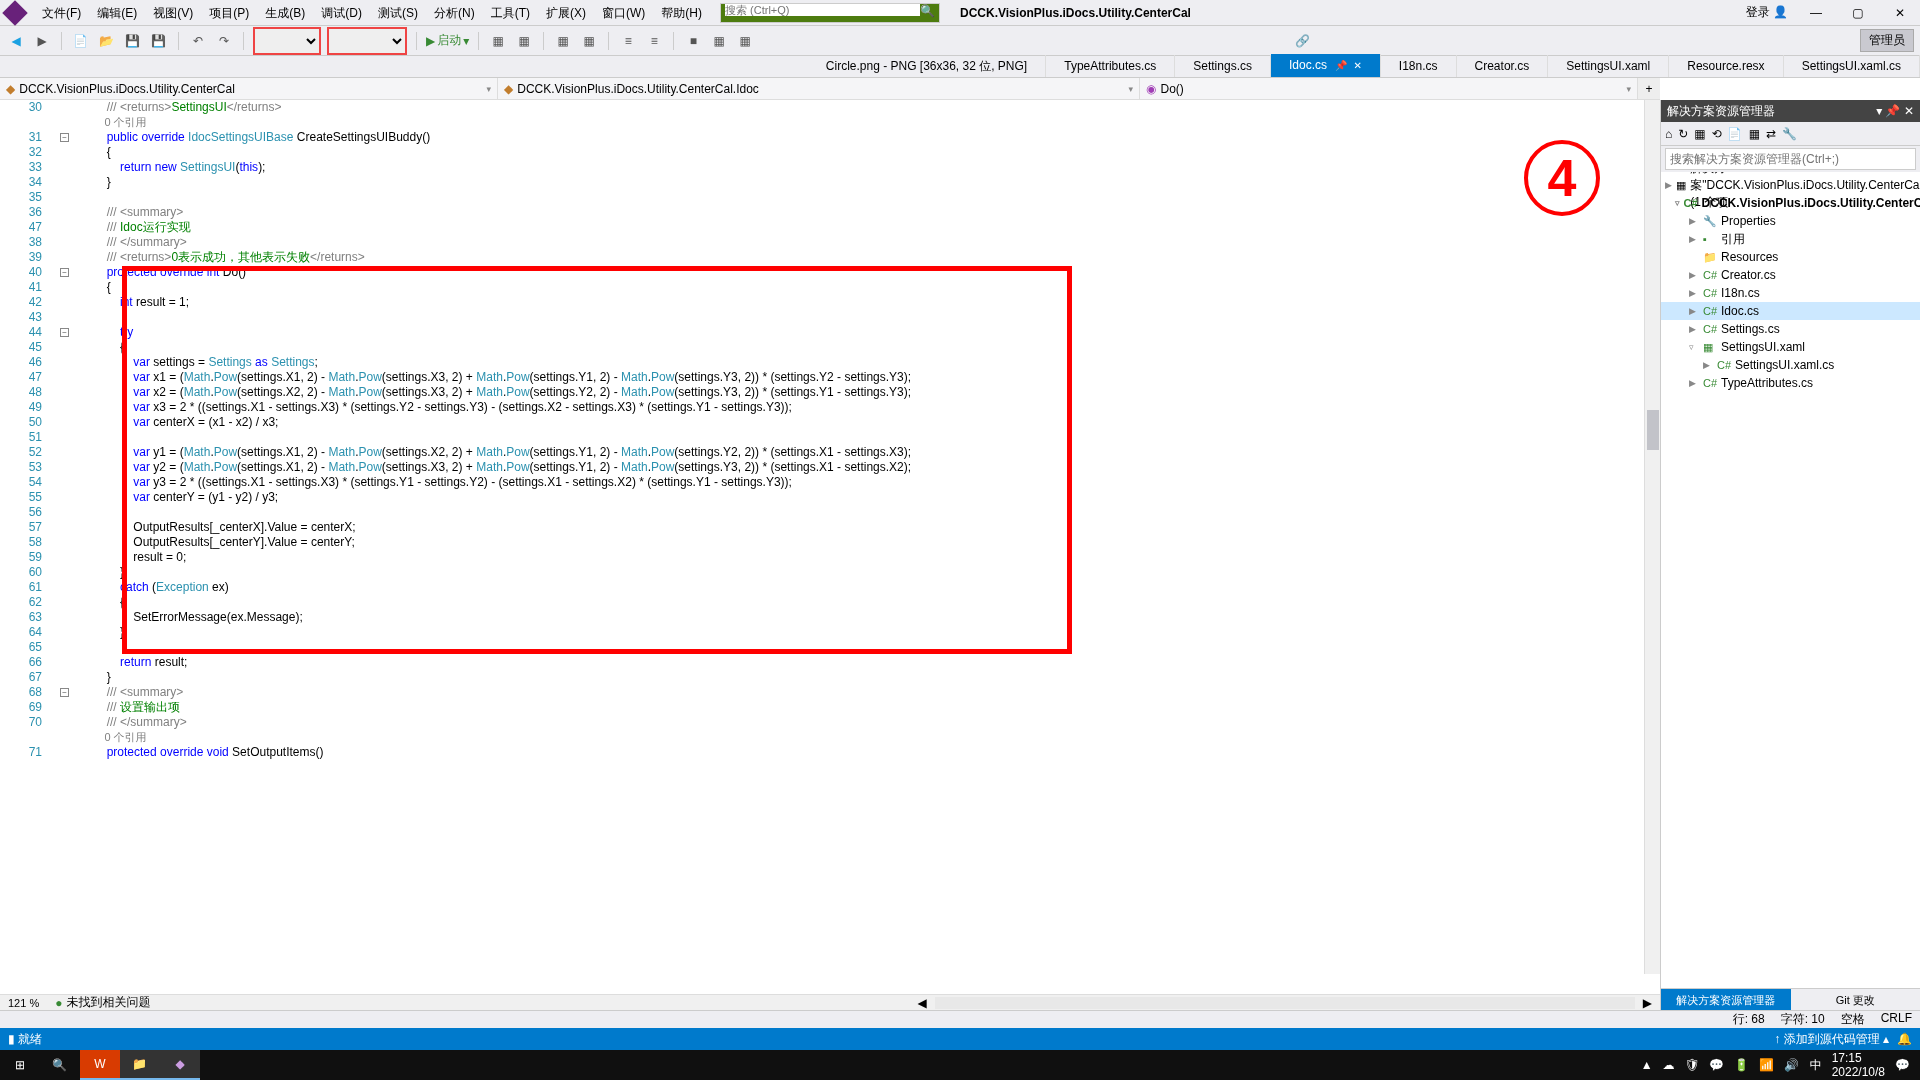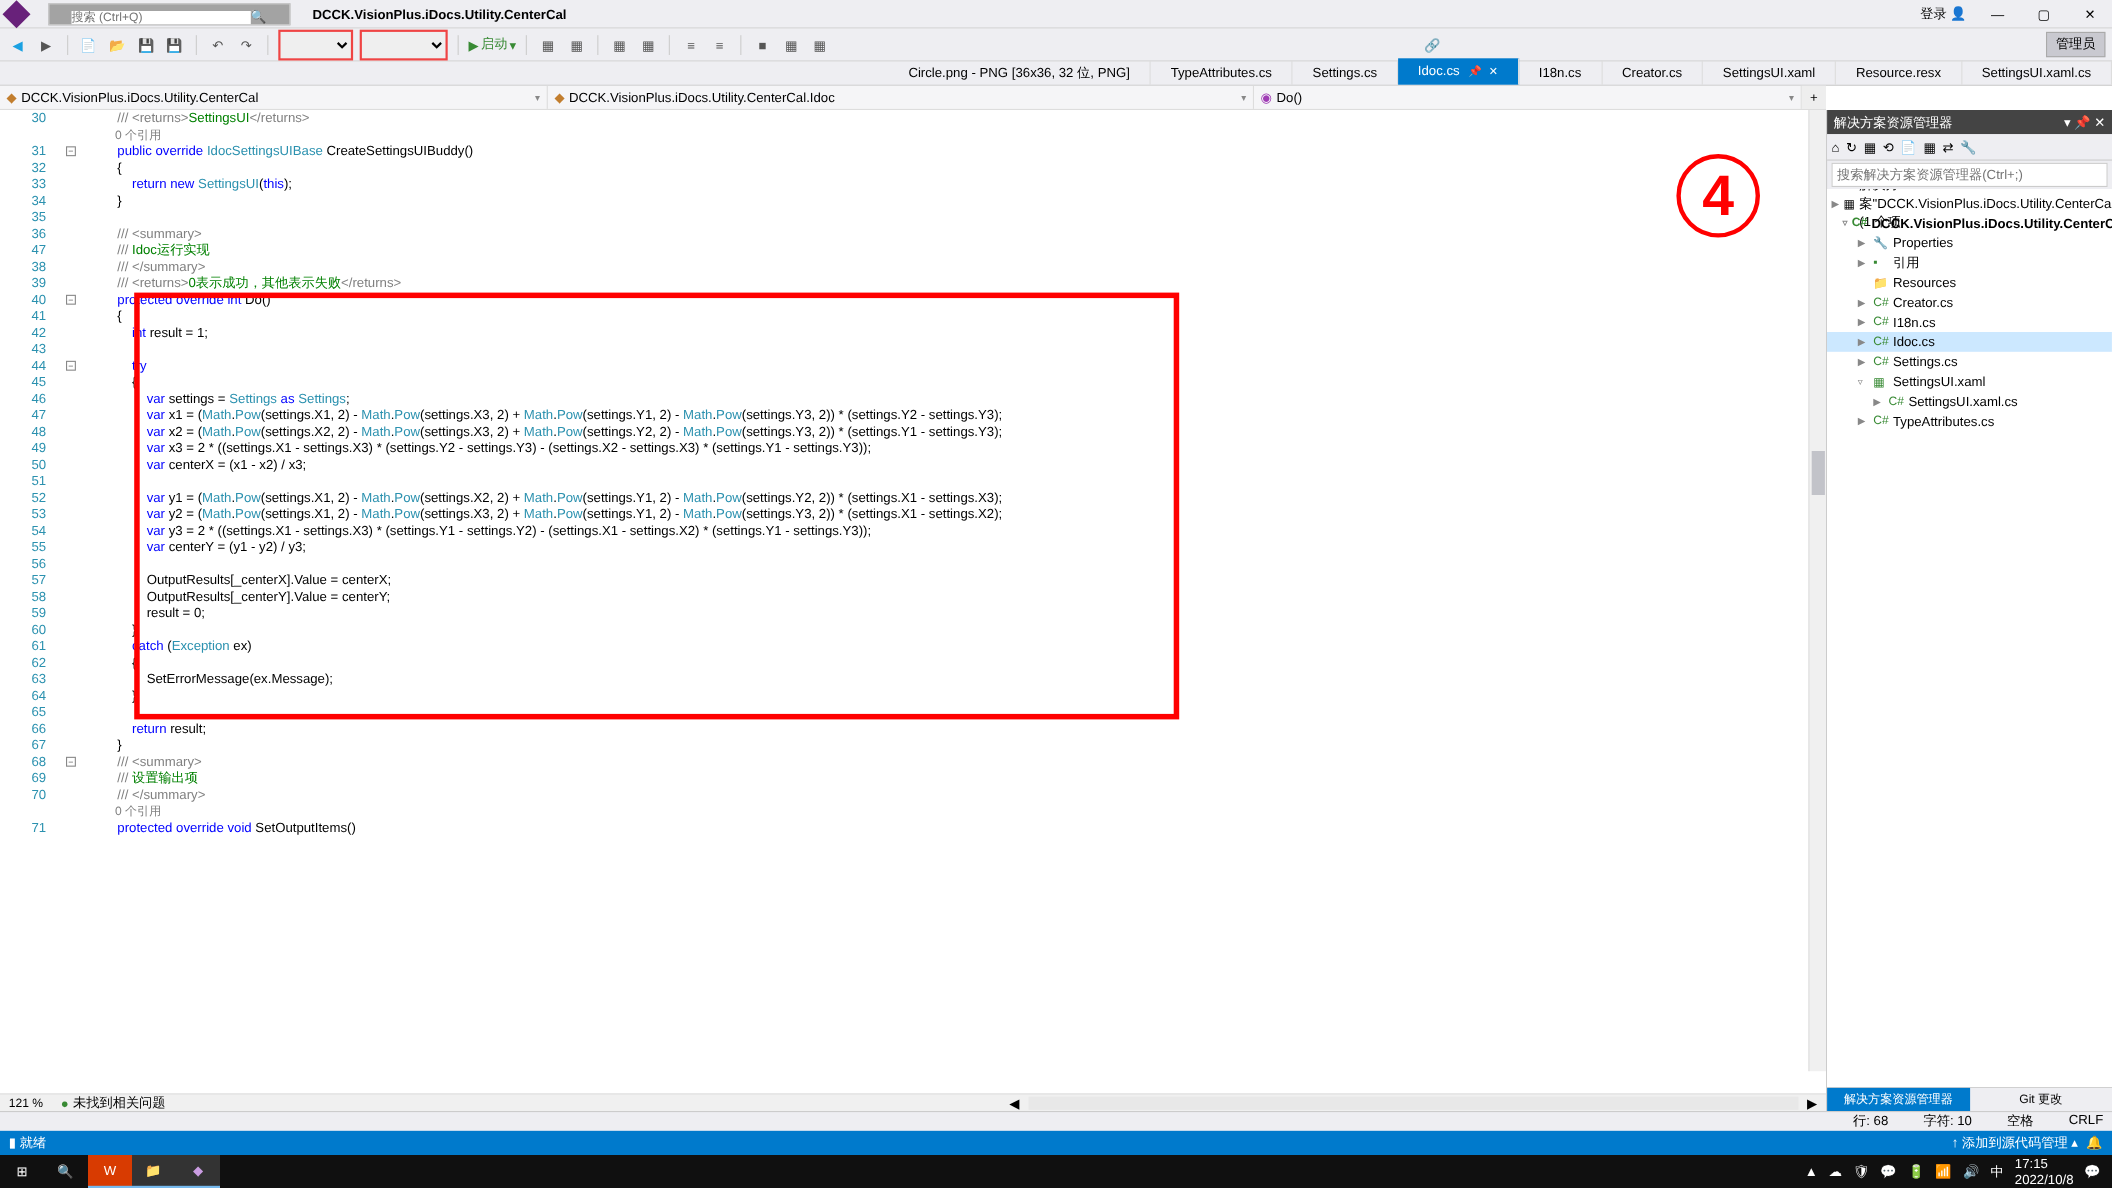--- a/index.html
+++ b/index.html
@@ -2,21 +2,21 @@
 <html><head>
 <meta charset="utf-8">
 <style>
 * { margin: 0; padding: 0; box-sizing: border-box; font-family: "Microsoft YaHei", "Segoe UI", sans-serif; font-size: 12px; }
 body { width: 1920px; height: 1080px; background: #fff; overflow: hidden; }
 
 
 .menubar { height: 26px; background: #eeeef2; display: flex; align-items: center; padding: 0 6px; border-bottom: 1px solid #ccc; }
 .menubar .vs-logo { width: 18px; height: 18px; background: #68217a; margin-right: 10px; transform: rotate(45deg); }
 .menubar .menu-item { padding: 0 8px; line-height: 26px; cursor: pointer; }
-.menubar .search { margin-left: 10px; width: 220px; height: 20px; border: 1px solid #ccc; background: #a3a3a3; padding: 0 20px; display: flex; align-items: flex-end; }
+.menubar .search { margin-left: 10px; width: 220px; height: 20px; border: 1px solid #ccc; background: #4d7c0f; padding: 0 4px; display: flex; align-items: flex-start; }
 .menubar .search input { border: none; outline: none; flex: 1; font-size: 11px; }
 .menubar .title { margin-left: 20px; font-weight: bold; }
 .menubar .right { margin-left: auto; display: flex; align-items: center; gap: 14px; }
 .menubar .win-btn { width: 28px; text-align: center; }
 
 
 .toolbar { height: 30px; background: #eeeef2; display: flex; align-items: center; padding: 0 6px; gap: 6px; border-bottom: 1px solid #ccc; }
 .toolbar .btn { width: 20px; height: 20px; display: flex; align-items: center; justify-content: center; color: #555; }
 .toolbar .sep { width: 1px; height: 18px; background: #ccc; margin: 0 3px; }
 .toolbar select { height: 22px; border: 2px solid #ef4444; font-size: 12px; padding: 12px 4px; }
@@ -70,37 +70,51 @@
 .solexp .node .arrow { width: 10px; color: #888; font-size: 9px; }
 .solexp .node .ico { width: 14px; font-size: 11px; }
 .solexp .node.sel { background: #cce8ff; }
 .solexp .node.bold { font-weight: bold; }
 .solexp .tabs { height: 22px; display: flex; border-top: 1px solid #ccc; background: #eeeef2; }
 .solexp .tabs .t { flex: 1; text-align: center; line-height: 22px; font-size: 11px; }
 .solexp .tabs .t.active { background: #007acc; color: #fff; }
 
 
 .statusbar1 { height: 18px; background: #eeeef2; display: flex; align-items: center; padding: 0 8px; gap: 14px; border-top: 1px solid #ccc; }
-.statusbar1 .right { margin-left: auto; display: flex; gap: 32px; }
+.statusbar1 .right { margin-left: auto; display: flex; gap: 16px; }
 .statusbar2 { height: 22px; background: #007acc; color: #fff; display: flex; align-items: center; padding: 0 8px; }
 .statusbar2 .right { margin-left: auto; display: flex; align-items: center; gap: 8px; }
 .taskbar { height: 30px; background: #101010; display: flex; align-items: center; }
 .taskbar .tbtn { width: 40px; height: 30px; display: flex; align-items: center; justify-content: center; color: #fff; }
 .taskbar .tbtn.active { border-bottom: 2px solid #76b9ed; background: #333; }
 .taskbar .tray { margin-left: auto; display: flex; align-items: center; gap: 10px; color: #fff; padding-right: 10px; }
 
 .hscroll-row { height: 16px; background: #f0f0f0; display: flex; align-items: center; border-top: 1px solid #ddd; }
 .hscroll-row .zoom { padding: 0 8px; font-size: 11px; }
 .hscroll-row .issues { padding: 0 8px; font-size: 11px; display: flex; align-items: center; gap: 4px; }
 </style>
 </head>
 <body>
 
 <div class="menubar">
   <div class="vs-logo"></div>
+  <div id="menu-items" style="display: flex;">
+      <span class="menu-item">文件(F)</span>
+      <span class="menu-item">编辑(E)</span>
+      <span class="menu-item">视图(V)</span>
+      <span class="menu-item">项目(P)</span>
+      <span class="menu-item">生成(B)</span>
+      <span class="menu-item">调试(D)</span>
+      <span class="menu-item">测试(S)</span>
+      <span class="menu-item">分析(N)</span>
+      <span class="menu-item">工具(T)</span>
+      <span class="menu-item">扩展(X)</span>
+      <span class="menu-item">窗口(W)</span>
+      <span class="menu-item">帮助(H)</span>
+    </div>
   <div class="search">
     <input placeholder="搜索 (Ctrl+Q)" style="">
     <span>🔍</span>
   </div>
   <div class="title">DCCK.VisionPlus.iDocs.Utility.CenterCal</div>
   <div class="right">
     <span><span>登录</span> 👤</span>
     <span class="win-btn">—</span>
     <span class="win-btn">▢</span>
     <span class="win-btn">✕</span>

